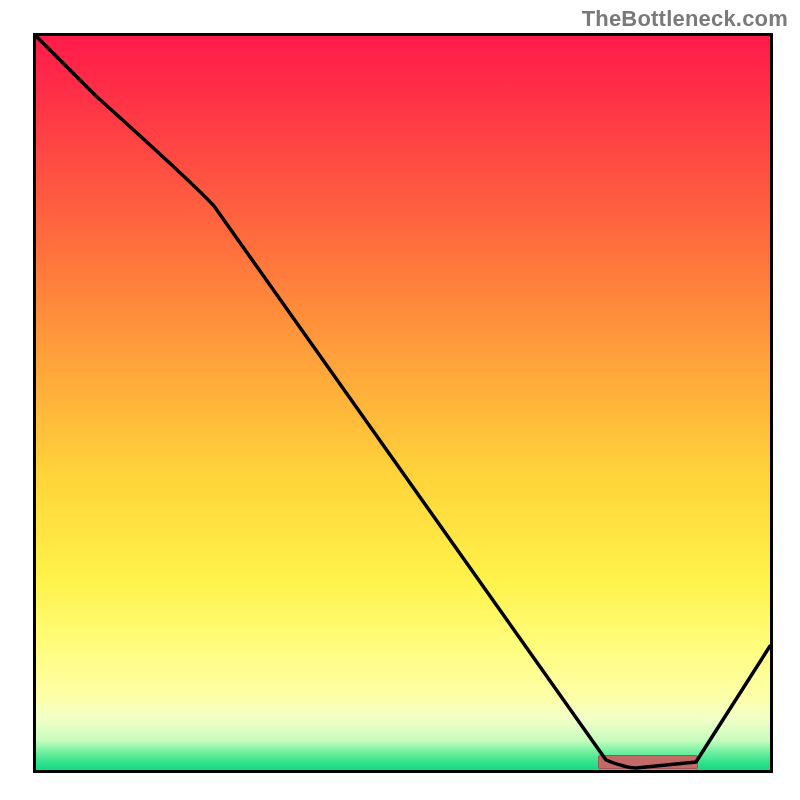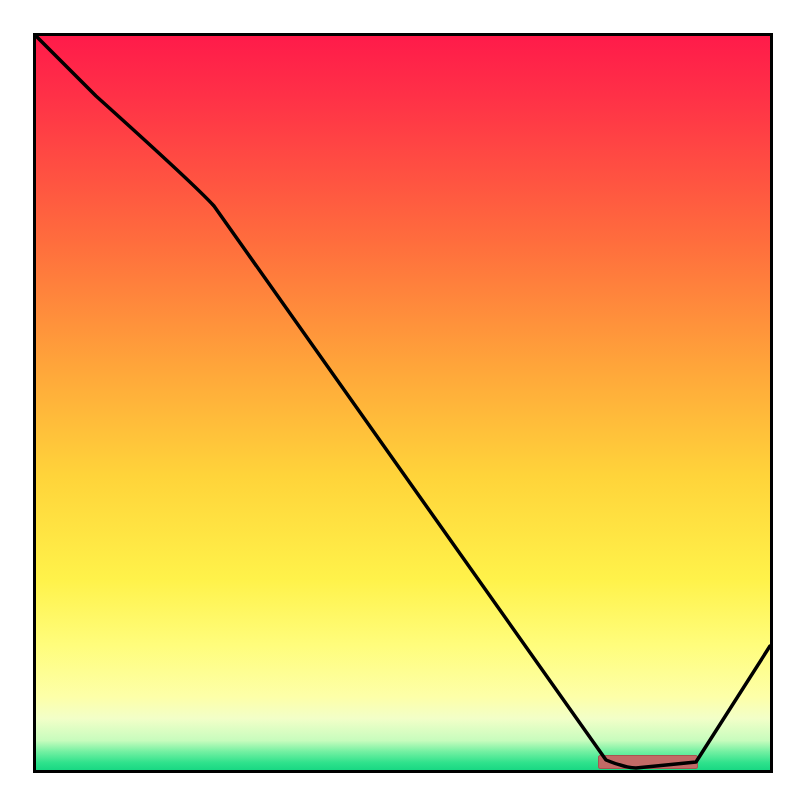--- a/index.html
+++ b/index.html
@@ -74,20 +74,21 @@
     border: 1px solid #a85550;
     border-radius: 2px;
     box-sizing: border-box;
   }
 </style>
 </head>
 <body>
 
 <div class="wrap">
 
+  <div class="attribution">TheBottleneck.com</div>
 
   <div class="plot-area">
     <div class="gradient-fill"></div>
 
     <div class="optimal-box" style="left:562px; width:100px; bottom:1px;"></div>
 
     <svg class="curve" viewBox="0 0 734 734" preserveAspectRatio="none">
       <path d="M 0 0
                L 60 60
                Q 160 150 178 170

